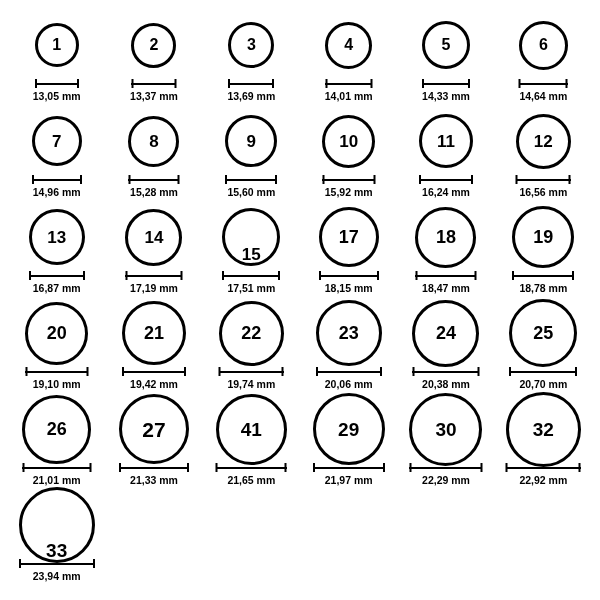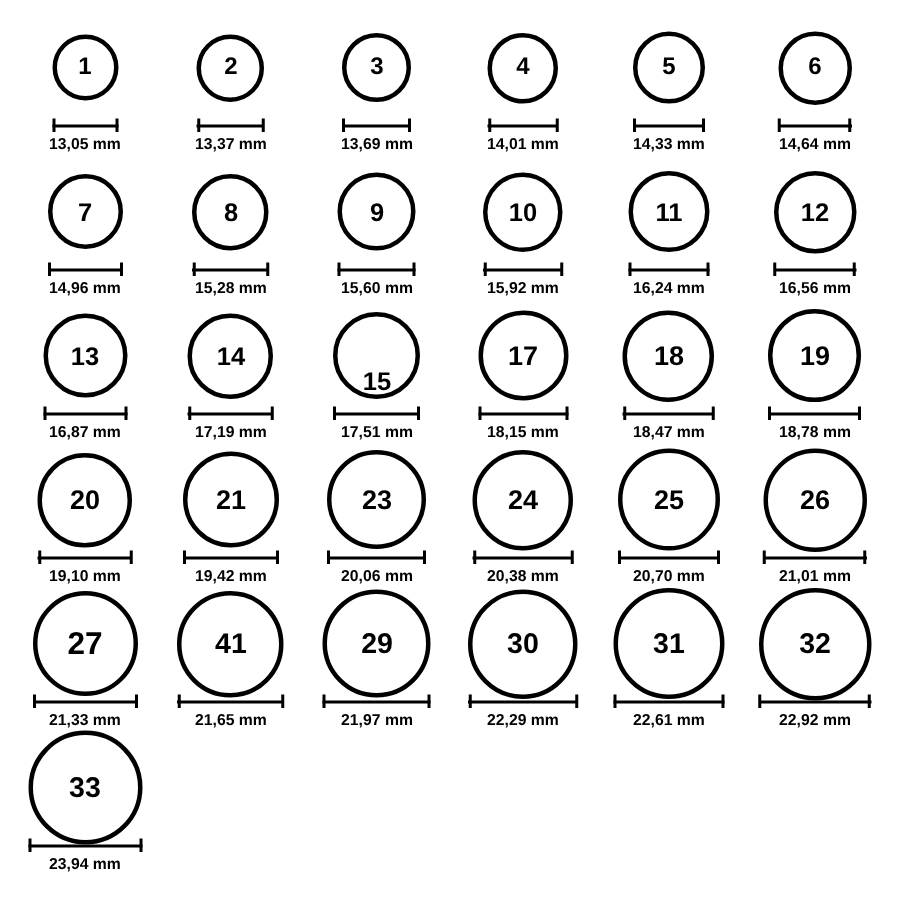--- a/index.html
+++ b/index.html
@@ -396,20 +396,35 @@
           <div class="measure-inner" style="width: 64px;">
             <div class="bar" style="width: 64px;"></div>
             <div class="tick left"></div>
             <div class="tick right"></div>
           </div>
         </div>
         <div class="ring-mm">19,42 mm</div>
       </div>
       <div class="ring-cell">
         <div class="ring-circle-wrap">
+          <div class="ring-circle" style="width: 65px; height: 65px;">
+            <span class="ring-size-label" style="font-size: 18px;">22</span>
+          </div>
+        </div>
+        <div class="measure">
+          <div class="measure-inner" style="width: 65px;">
+            <div class="bar" style="width: 65px;"></div>
+            <div class="tick left"></div>
+            <div class="tick right"></div>
+          </div>
+        </div>
+        <div class="ring-mm">19,74 mm</div>
+      </div>
+      <div class="ring-cell">
+        <div class="ring-circle-wrap">
           <div class="ring-circle" style="width: 66px; height: 66px; justify-content: center;">
             <span class="ring-size-label" style="font-size: 18px;">23</span>
           </div>
         </div>
         <div class="measure">
           <div class="measure-inner" style="width: 66px;">
             <div class="bar" style="width: 66px;"></div>
             <div class="tick left"></div>
             <div class="tick right"></div>
           </div>
@@ -516,51 +531,36 @@
           <div class="measure-inner" style="width: 73px;">
             <div class="bar" style="width: 73px;"></div>
             <div class="tick left"></div>
             <div class="tick right"></div>
           </div>
         </div>
         <div class="ring-mm">22,29 mm</div>
       </div>
       <div class="ring-cell">
         <div class="ring-circle-wrap">
-          <div class="ring-circle" style="width: 74px; height: 74px;">
-            <span class="ring-size-label" style="font-size: 19px;">31</span>
-          </div>
-        </div>
-        <div class="measure">
-          <div class="measure-inner" style="width: 74px;">
-            <div class="bar" style="width: 74px;"></div>
-            <div class="tick left"></div>
-            <div class="tick right"></div>
-          </div>
-        </div>
-        <div class="ring-mm">22,61 mm</div>
-      </div>
-      <div class="ring-cell">
-        <div class="ring-circle-wrap">
           <div class="ring-circle" style="width: 75px; height: 75px;">
             <span class="ring-size-label" style="font-size: 19px;">32</span>
           </div>
         </div>
         <div class="measure">
           <div class="measure-inner" style="width: 75px;">
             <div class="bar" style="width: 75px;"></div>
             <div class="tick left"></div>
             <div class="tick right"></div>
           </div>
         </div>
         <div class="ring-mm">22,92 mm</div>
       </div>
       <div class="ring-cell">
         <div class="ring-circle-wrap">
-          <div class="ring-circle" style="width: 76px; height: 76px;">
+          <div class="ring-circle" style="width: 76px; height: 76px; align-items: flex-end;">
             <span class="ring-size-label" style="font-size: 19px;">33</span>
           </div>
         </div>
         <div class="measure">
           <div class="measure-inner" style="width: 76px;">
             <div class="bar" style="width: 76px;"></div>
             <div class="tick left"></div>
             <div class="tick right"></div>
           </div>
         </div>

